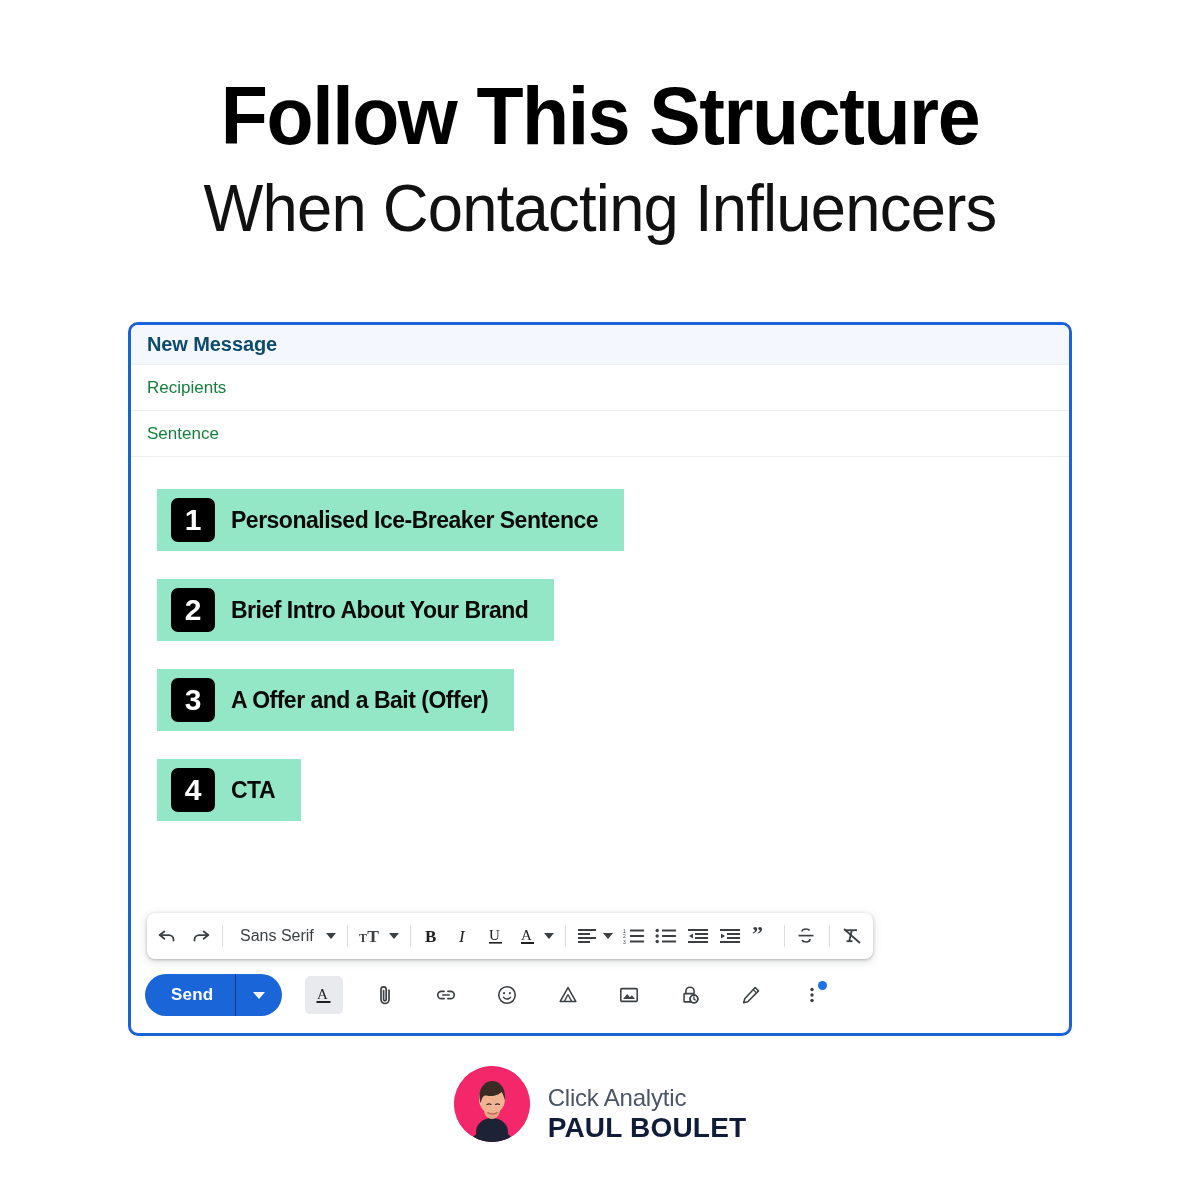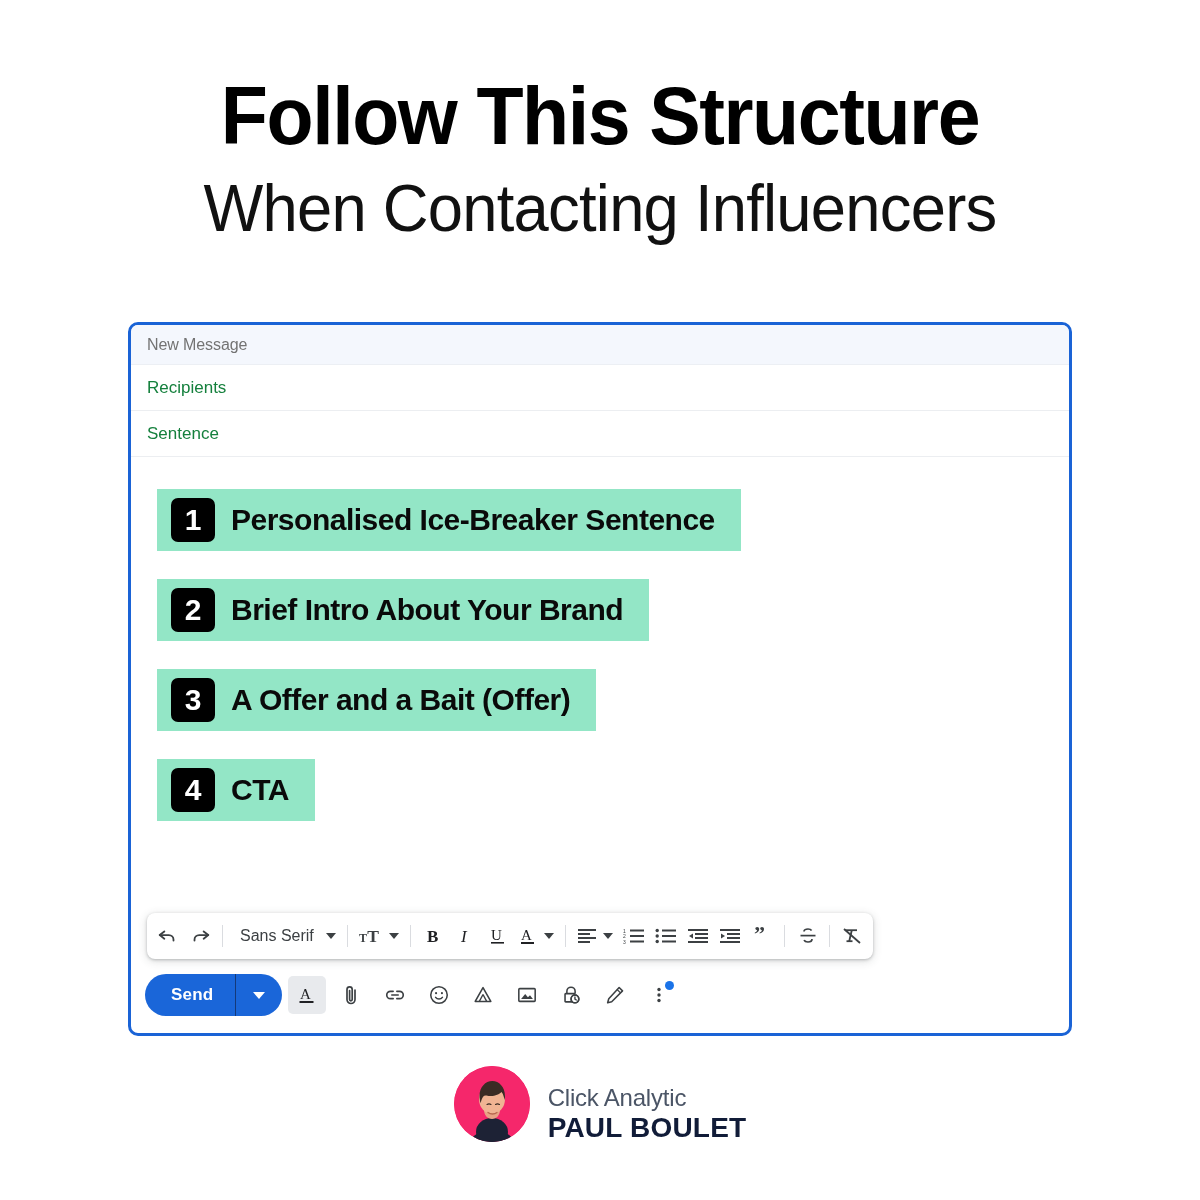--- a/index.html
+++ b/index.html
@@ -45,22 +45,22 @@
     display: flex; flex-direction: column;
   }
   .compose-header {
     height: 40px;
     background: #f4f7fd;
     display: flex; align-items: center;
     padding: 0 16px;
     border-bottom: 1px solid #eceff4;
   }
   .compose-header-title {
-    font-size: 16px; font-weight: 400;
-    color: #737373;
+    font-size: 20px; font-weight: 700;
+    color: #0c4a6e;
     letter-spacing: -0.1px;
   }
   .field-row {
     height: 46px;
     display: flex; align-items: center;
     padding: 0 16px;
     border-bottom: 1px solid #eceef1;
     font-size: 17px;
     color: #15803d;
   }
@@ -88,63 +88,63 @@
     font-family: "Liberation Sans Narrow", "Liberation Sans", sans-serif;
     font-weight: 700;
     font-size: 30px;
     display: flex; align-items: center; justify-content: center;
     flex: 0 0 auto;
   }
   .step-label {
     margin-left: 16px;
     font-family: "Liberation Sans", sans-serif;
     font-weight: 700;
-    font-size: 30px;
+    font-size: 23px;
     color: #0a0a0a;
     letter-spacing: -0.5px;
     white-space: nowrap;
   }
 
   
   .format-bar {
     position: absolute;
     left: 16px; bottom: 74px;
     height: 46px;
     background: #ffffff;
     border-radius: 8px;
     box-shadow: 0 1px 3px rgba(60,64,67,.30), 0 2px 8px 1px rgba(60,64,67,.15);
     display: flex; align-items: center;
     padding: 0 6px;
     gap: 2px;
   }
   .fb-item {
     height: 34px;
     min-width: 30px;
-    display: flex; align-items: center; justify-content: flex-end;
+    display: flex; align-items: center; justify-content: space-between;
     color: #3c4043;
     border-radius: 4px;
     padding: 0 4px;
   }
   .fb-sep { width: 1px; height: 22px; background: #dadce0; margin: 0 5px; }
   .fb-font { font-size: 16px; color: #3c4043; padding: 0 6px; white-space: nowrap; }
   .caret {
     width: 0; height: 0;
     border-left: 5px solid transparent;
     border-right: 5px solid transparent;
     border-top: 6px solid #3c4043;
     margin-left: 6px;
   }
 
   
   .send-bar {
     position: absolute;
     left: 14px; bottom: 10px; right: 14px;
     height: 56px;
     display: flex; align-items: center;
-    gap: 4px;
+    gap: 21px;
   }
   .send-btn {
     height: 42px;
     background: #1a66d9;
     border-radius: 21px;
     display: flex; align-items: center;
     color: #ffffff;
     overflow: hidden;
   }
   .send-btn-label {

